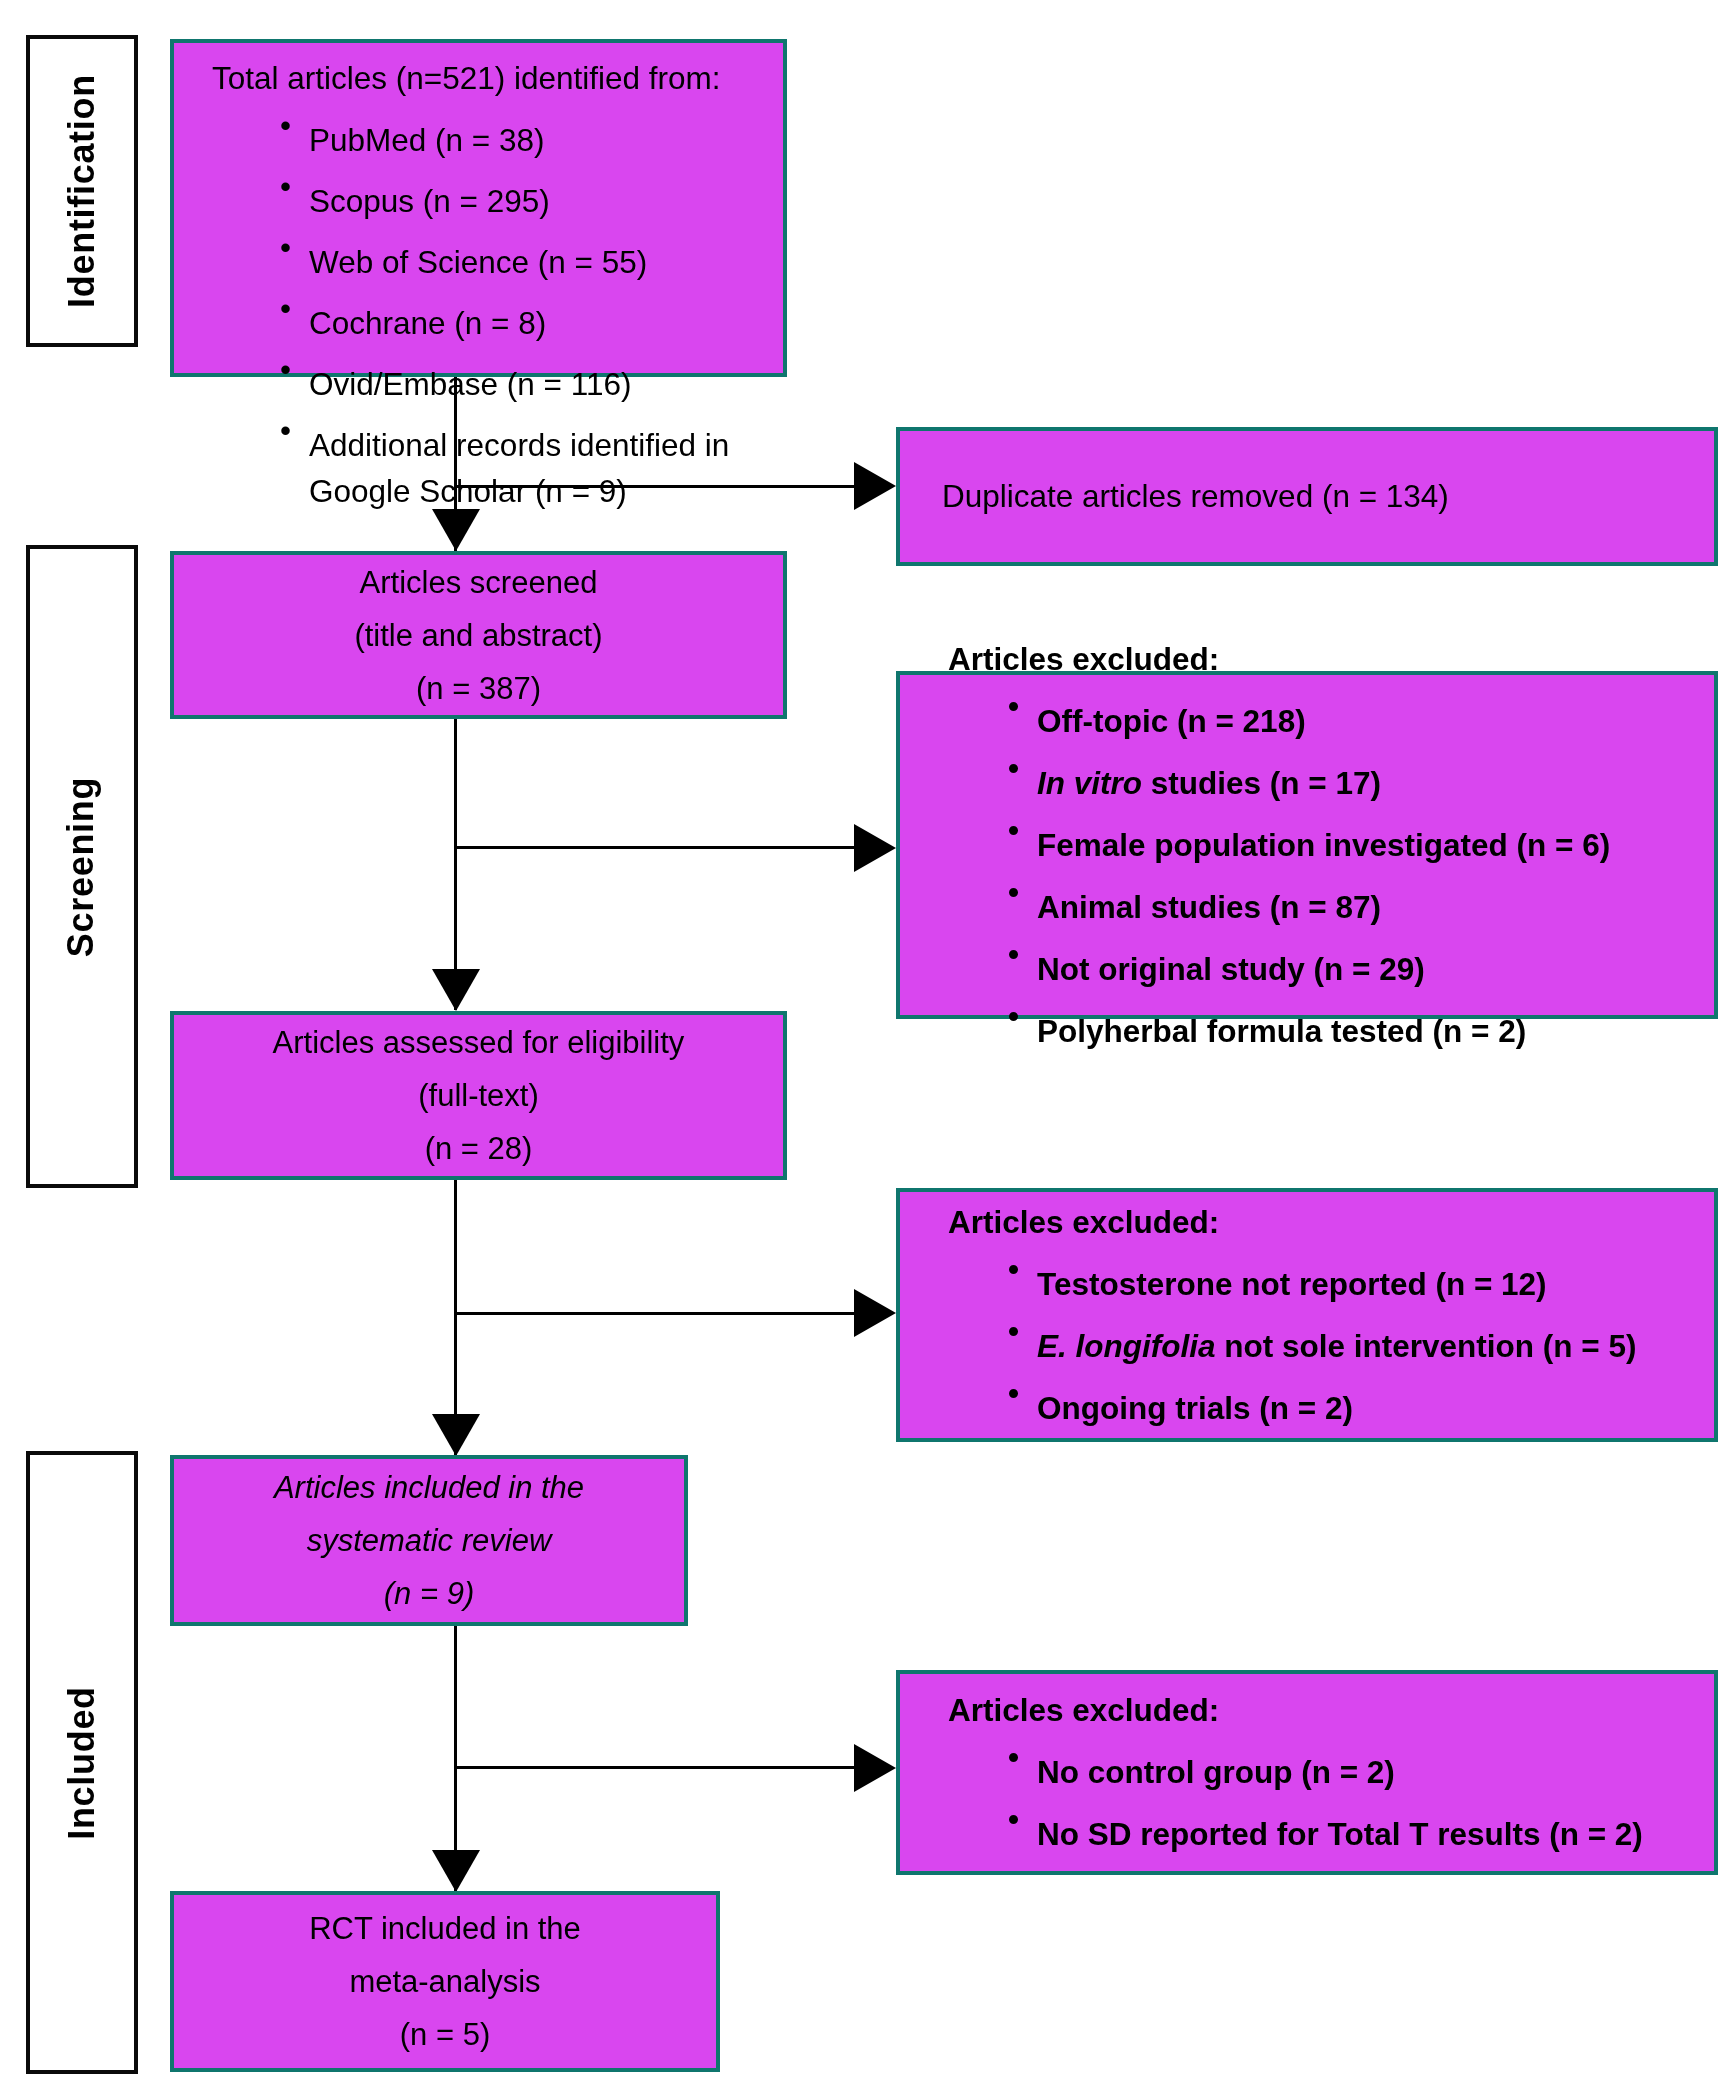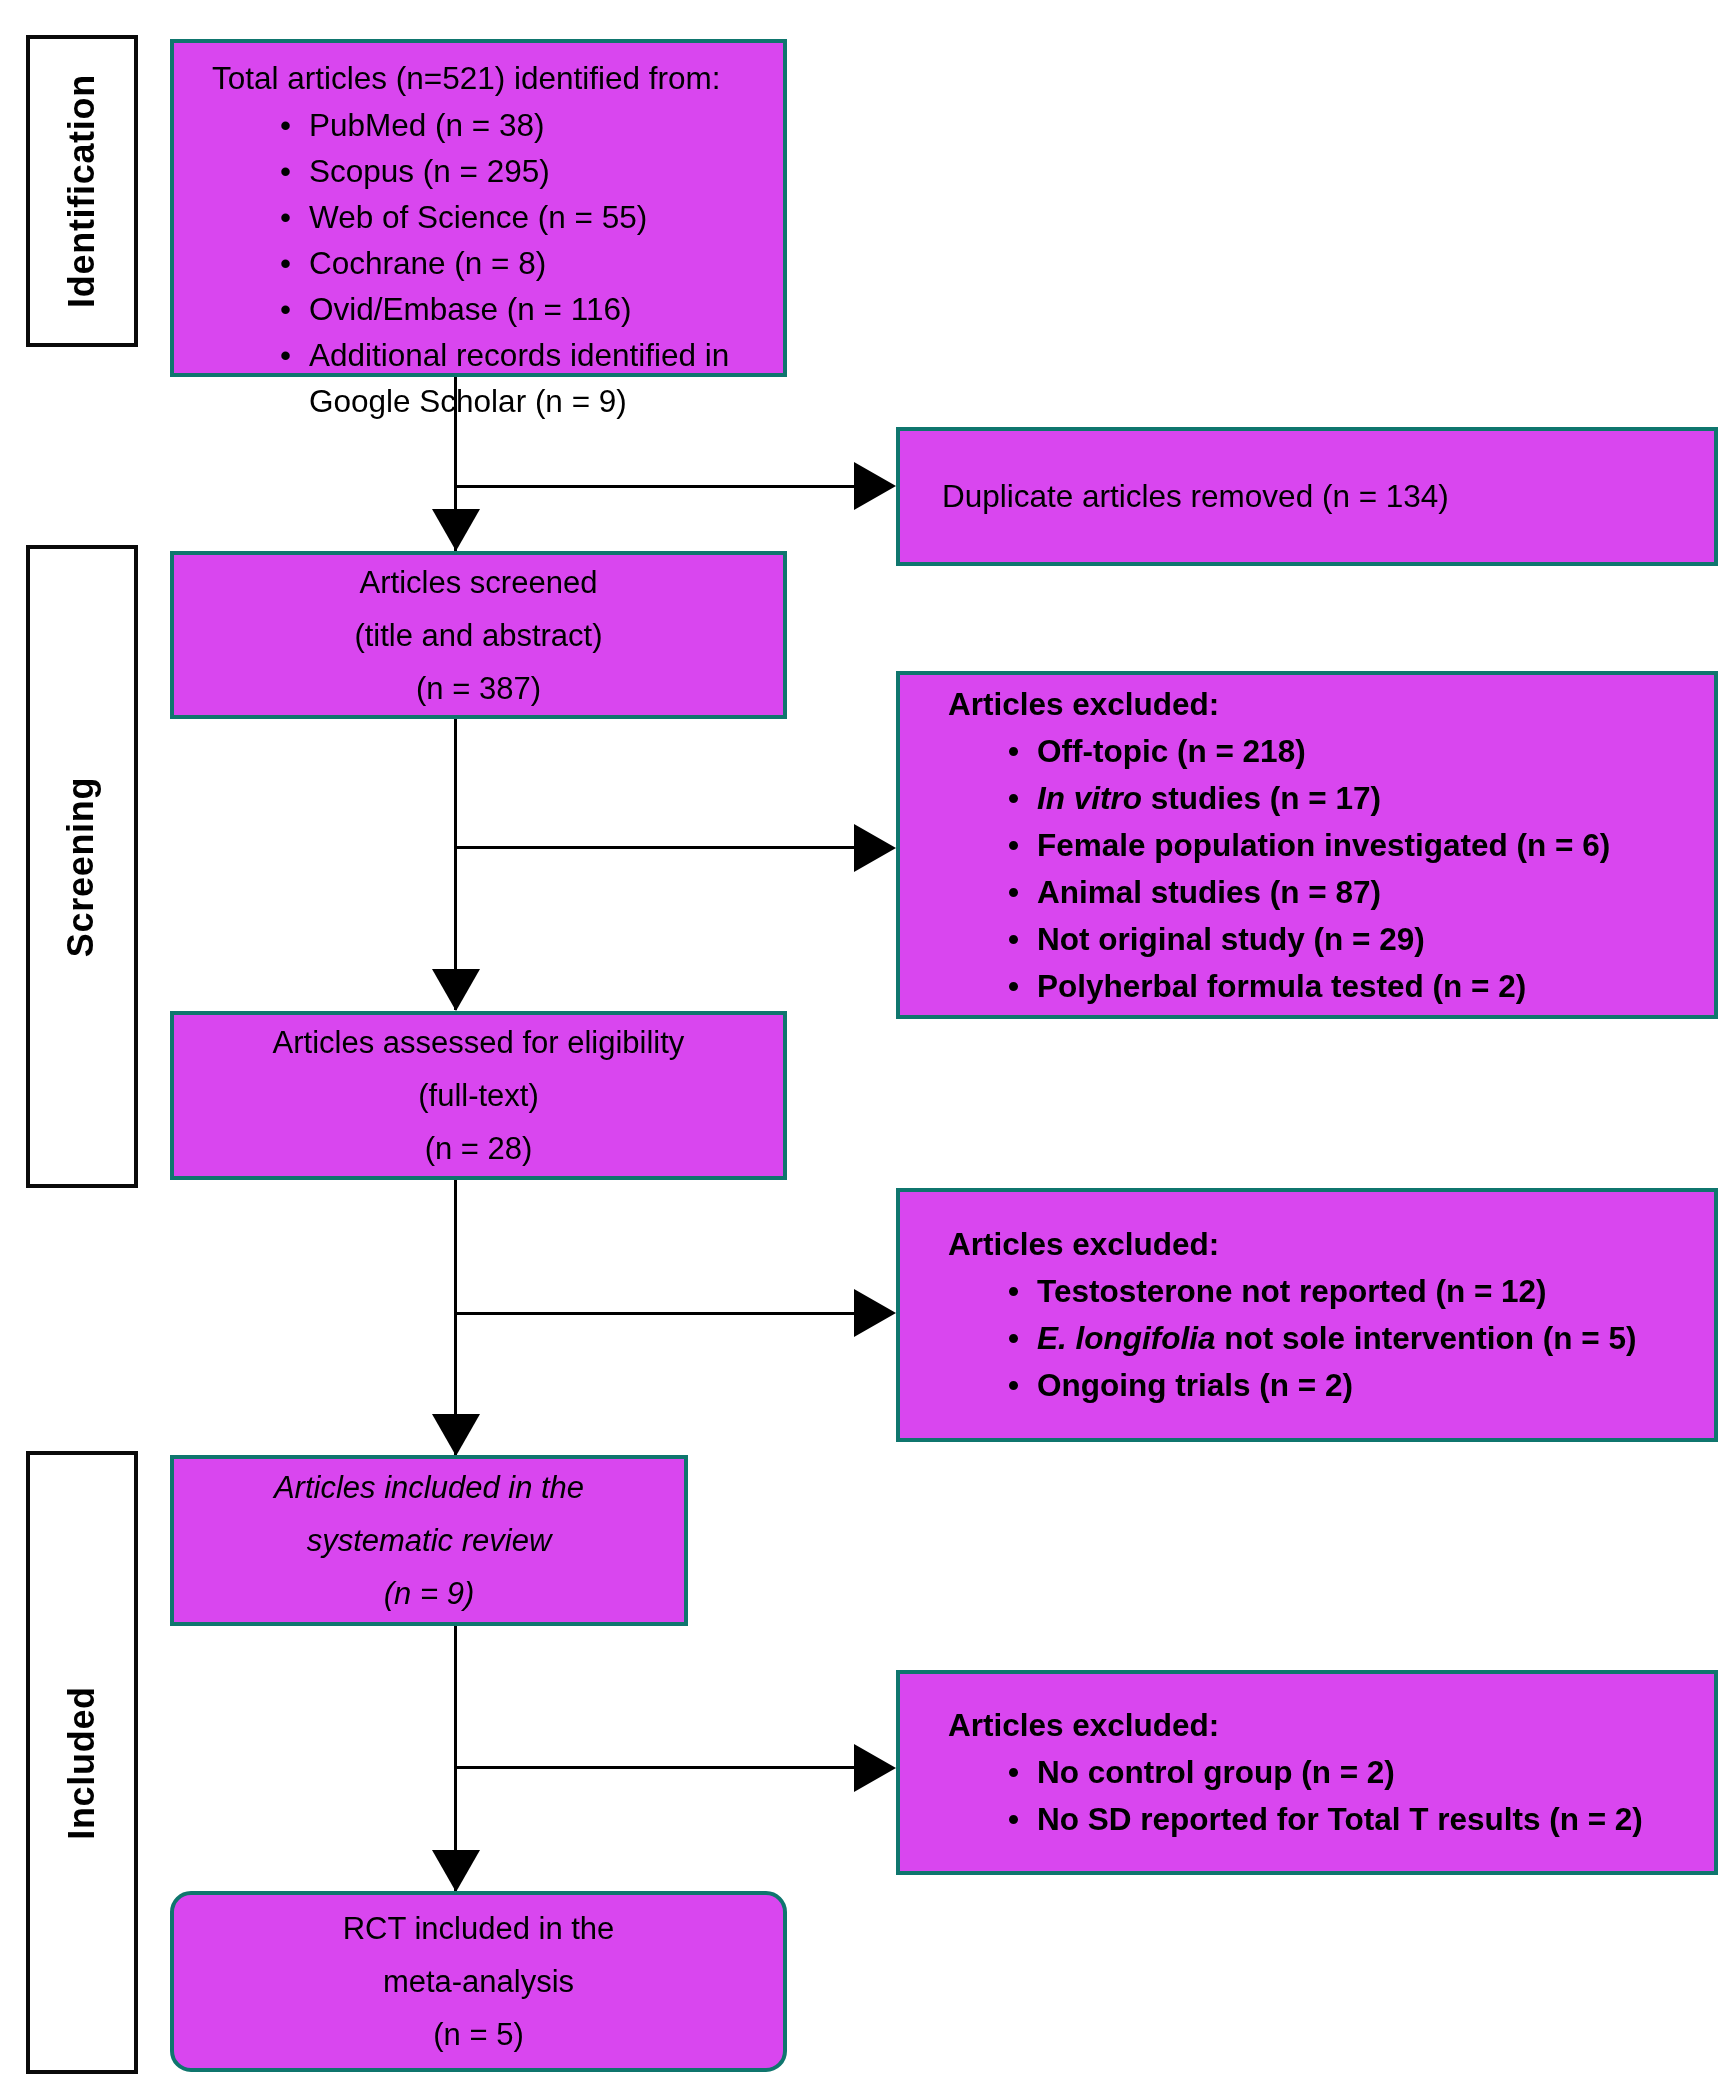--- a/index.html
+++ b/index.html
@@ -58,21 +58,21 @@
   .dupbox {
     display:flex; align-items:center;
     font-size:31.5px;
     padding-left:42px;
   }
   
   .listbox { font-size:31.5px; }
   .listbox .boxtitle { line-height:47px; }
   .listbox .entry { display:flex; }
   .listbox .bullet { flex:none; width:47px; text-align:center; }
-  .listbox .entry-text { flex:1; }
+  .listbox .entry-text { flex:1;margin-top:15px; }
   
   .idbox { padding:10.7px 13.4px 0 38px; }
   .idbox .boxtitle { line-height:48px; }
   .idbox .entry { margin-left:50px; line-height:46px; }
   
   .exclbox {
     display:flex; flex-direction:column; justify-content:center;
     padding-left:48px; padding-right:10px;font-weight:bold;
   }
   .exclbox .entry { margin-left:42px; line-height:47px; }
@@ -219,20 +219,20 @@
           <span class="bullet">•</span>
           <span class="entry-text"><span>No control group (n = 2)</span></span>
         </div>
         <div class="entry">
           <span class="bullet">•</span>
           <span class="entry-text"><span>No SD reported for Total T results (n = 2)</span></span>
         </div>
       </div>
   </div>
 
-  <div class="flowbox centerbox" style="left:170px; top:1891px; width:617px; height:181px;border-radius:21px;">
+  <div class="flowbox centerbox" style="left:170px; top:1891px; width:550px; height:181px;">
       <div class="entry"><span class="entry-text"><span>RCT included in the</span></span></div>
       <div class="entry"><span class="entry-text"><span>meta-analysis</span></span></div>
       <div class="entry"><span class="entry-text"><span>(n = 5)</span></span></div>
     </div>
 
 </div>
 
 
 </body></html>

